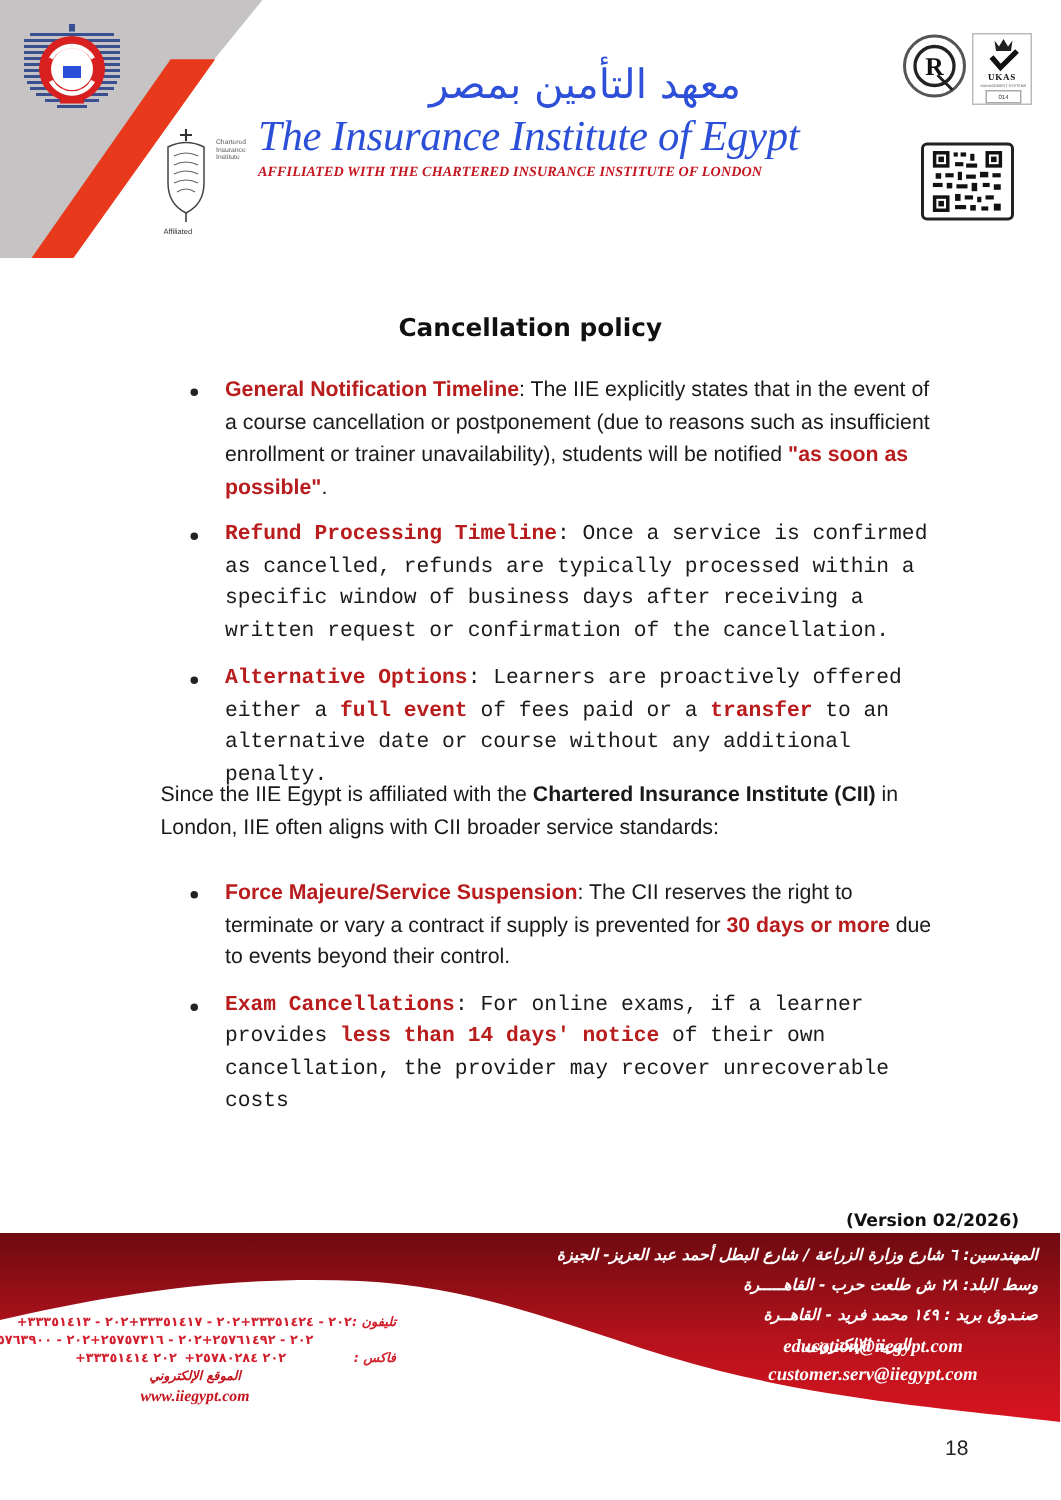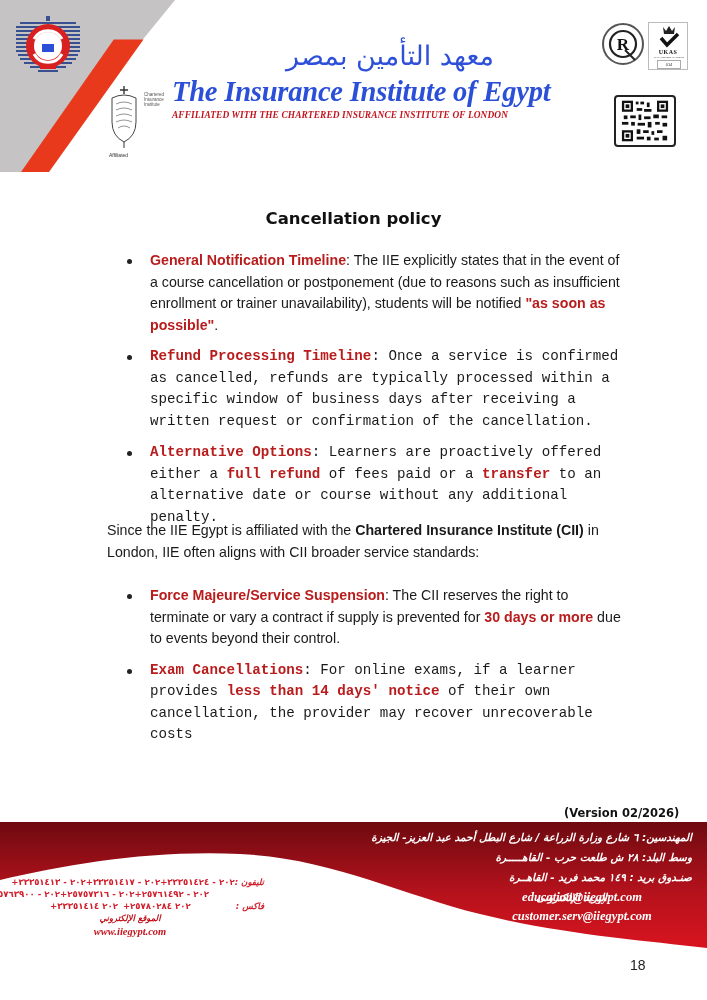--- a/index.html
+++ b/index.html
@@ -27,21 +27,21 @@
       width: 30px;
     }
     .cii-affiliated { position: absolute; left: 109px; top: 152px; font-size: 5px; color: #333; }
 
     .arabic-title {
       position: absolute; left: 260px; top: 40px; width: 260px; text-align: center;
       font-family: "DejaVu Serif", serif; font-size: 27px; color: #2e4fd8; direction: rtl;
     }
     .english-title {
       position: absolute; left: 172px; top: 76px; width: 400px;
-      font-family: "Liberation Serif", serif; font-weight: bold; font-style: italic;
+      font-family: "Liberation Serif", serif; font-weight: normal; font-style: italic;
       font-size: 28.5px; color: #2b4fd6; letter-spacing: -0.2px; white-space: nowrap;
     }
     .affiliated-line {
       position: absolute; left: 172px; top: 110px; width: 400px;
       font-family: "Liberation Serif", serif; font-weight: bold; font-style: italic;
       font-size: 9.4px; color: #c4141e; white-space: nowrap; letter-spacing: 0.1px;
     }
 
     .cert-r {
       position: absolute; left: 601px; top: 22px; width: 44px; height: 44px;
@@ -217,21 +217,21 @@
         <rect x="10" y="40" width="4" height="4"></rect>
       </g>
   </svg>
 </div>
 
 <h1 class="doc-title">Cancellation policy</h1>
 
 <ul class="bullets" id="bullets1">
     <li><span class="dot"></span><b>General Notification Timeline</b><span>: The IIE explicitly states that in the event of a course cancellation or postponement (due to reasons such as insufficient enrollment or trainer unavailability), students will be notified </span><b>"as soon as possible"</b><span>.</span></li>
     <li><span class="dot"></span><b>Refund Processing Timeline</b><span>: Once a service is confirmed as cancelled, refunds are typically processed within a specific window of business days after receiving a written request or confirmation of the cancellation.</span></li>
-    <li><span class="dot"></span><b>Alternative Options</b><span>: Learners are proactively offered either a </span><b>full refund</b><span> of fees paid or a </span><b>transfer</b><span> to an alternative date or course without any additional penalty.</span></li>
+    <li><span class="dot"></span><b>Alternative Options</b><span>: Learners are proactively offered either a </span><b>full event</b><span> of fees paid or a </span><b>transfer</b><span> to an alternative date or course without any additional penalty.</span></li>
   </ul>
 
 <p class="para" id="para1"><span>Since the IIE Egypt is affiliated with the </span><b>Chartered Insurance Institute (CII)</b><span> in London, IIE often aligns with CII broader service standards:</span></p>
 
 <ul class="bullets bullets2" id="bullets2">
     <li><span class="dot"></span><b>Force Majeure/Service Suspension</b><span>: The CII reserves the right to terminate or vary a contract if supply is prevented for </span><b>30 days or more</b><span> due to events beyond their control.</span></li>
     <li><span class="dot"></span><b>Exam Cancellations</b><span>: For online exams, if a learner provides </span><b>less than 14 days' notice</b><span> of their own cancellation, the provider may recover unrecoverable costs</span></li>
   </ul>
 
 <div class="version">(Version 02/2026)</div>

